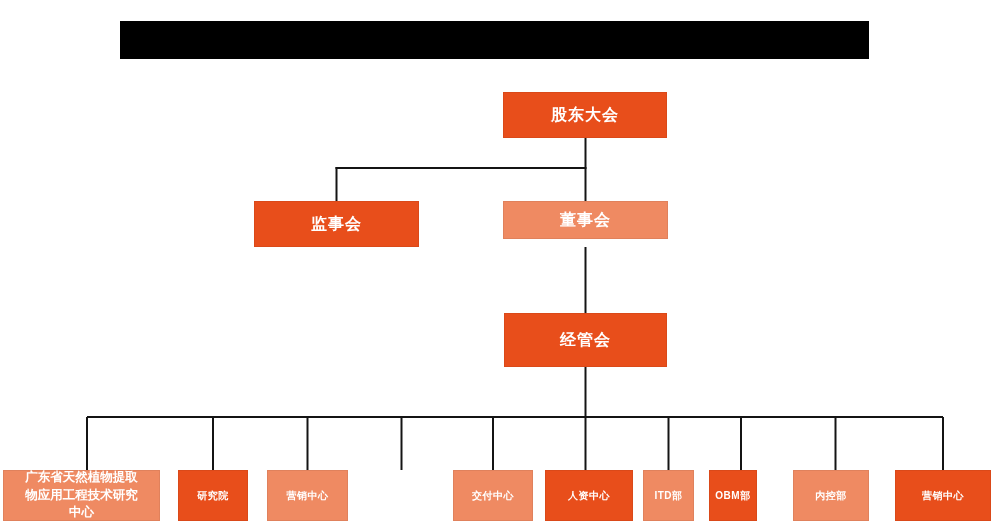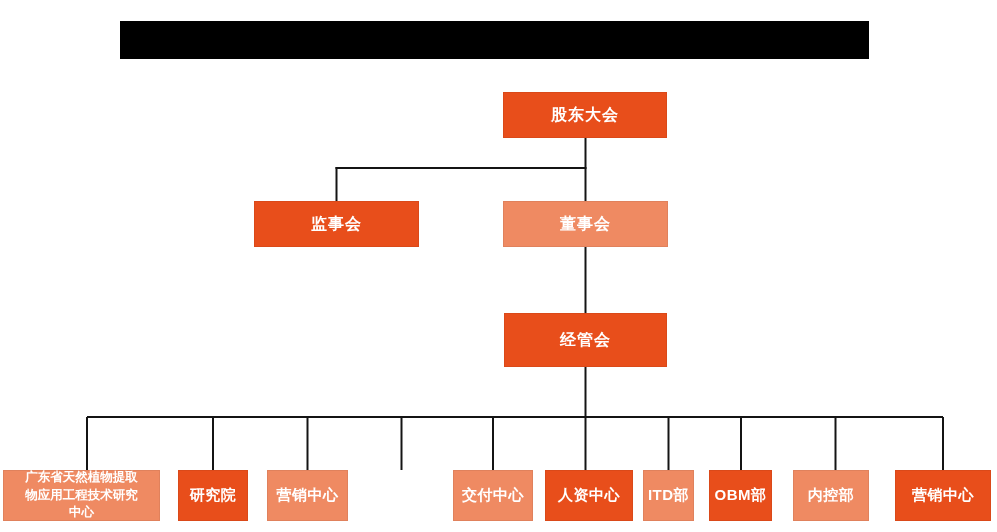--- a/index.html
+++ b/index.html
@@ -34,38 +34,38 @@
     justify-content: center;
     color: var(--box-text, #ffffff);
     font-weight: bold;
     font-size: 16px;
     letter-spacing: 1px;
     text-align: center;
     box-sizing: border-box;
   }
   .node.dark  { background: var(--box-primary, #E84E1B);  border: 1px solid rgba(0,0,0,0.06); }
   .node.light { background: var(--box-secondary, #EF8A62); border: 1px solid rgba(0,0,0,0.06); }
-  .dept { font-size: 15px; letter-spacing: 0.5px; }
+  .dept { font-size: 10px; letter-spacing: 0.5px; }
   .dept-long { font-size: 12.5px; line-height: 1.4; letter-spacing: 0; padding: 0 19px; }
 
   
   .pos-root   { left: 503px; top:  92px; width: 164px; height: 46px; }
   .pos-superv { left: 254px; top: 201px; width: 165px; height: 46px; }
-  .pos-board  { left: 503px; top: 201px; width: 165px; height: 46px; }
+  .pos-board  { left: 503px; top: 201px; width: 165px; height: 38px; }
   .pos-mgmt   { left: 504px; top: 313px; width: 163px; height: 54px; }
 
   
   .pos-d0 { left:   3px; top: 470px; width: 157px; height: 51px; }
   .pos-d1 { left: 178px; top: 470px; width:  70px; height: 51px; }
   .pos-d2 { left: 267px; top: 470px; width:  81px; height: 51px; }
   .pos-d3 { left: 365px; top: 470px; width:  73px; height: 51px; }
   .pos-d4 { left: 453px; top: 470px; width:  80px; height: 51px; }
   .pos-d5 { left: 545px; top: 470px; width:  88px; height: 51px; }
   .pos-d6 { left: 643px; top: 470px; width:  51px; height: 51px; }
-  .pos-d7 { left: 709px; top: 470px; width:  63px; height: 51px; }
+  .pos-d7 { left: 709px; top: 470px; width:  48px; height: 51px; }
   .pos-d8 { left: 793px; top: 470px; width:  76px; height: 51px; }
   .pos-d9 { left: 895px; top: 470px; width:  96px; height: 51px; }
 </style>
 </head>
 <body>
 
 <div class="canvas">
 
   <div class="redaction"></div>
 

